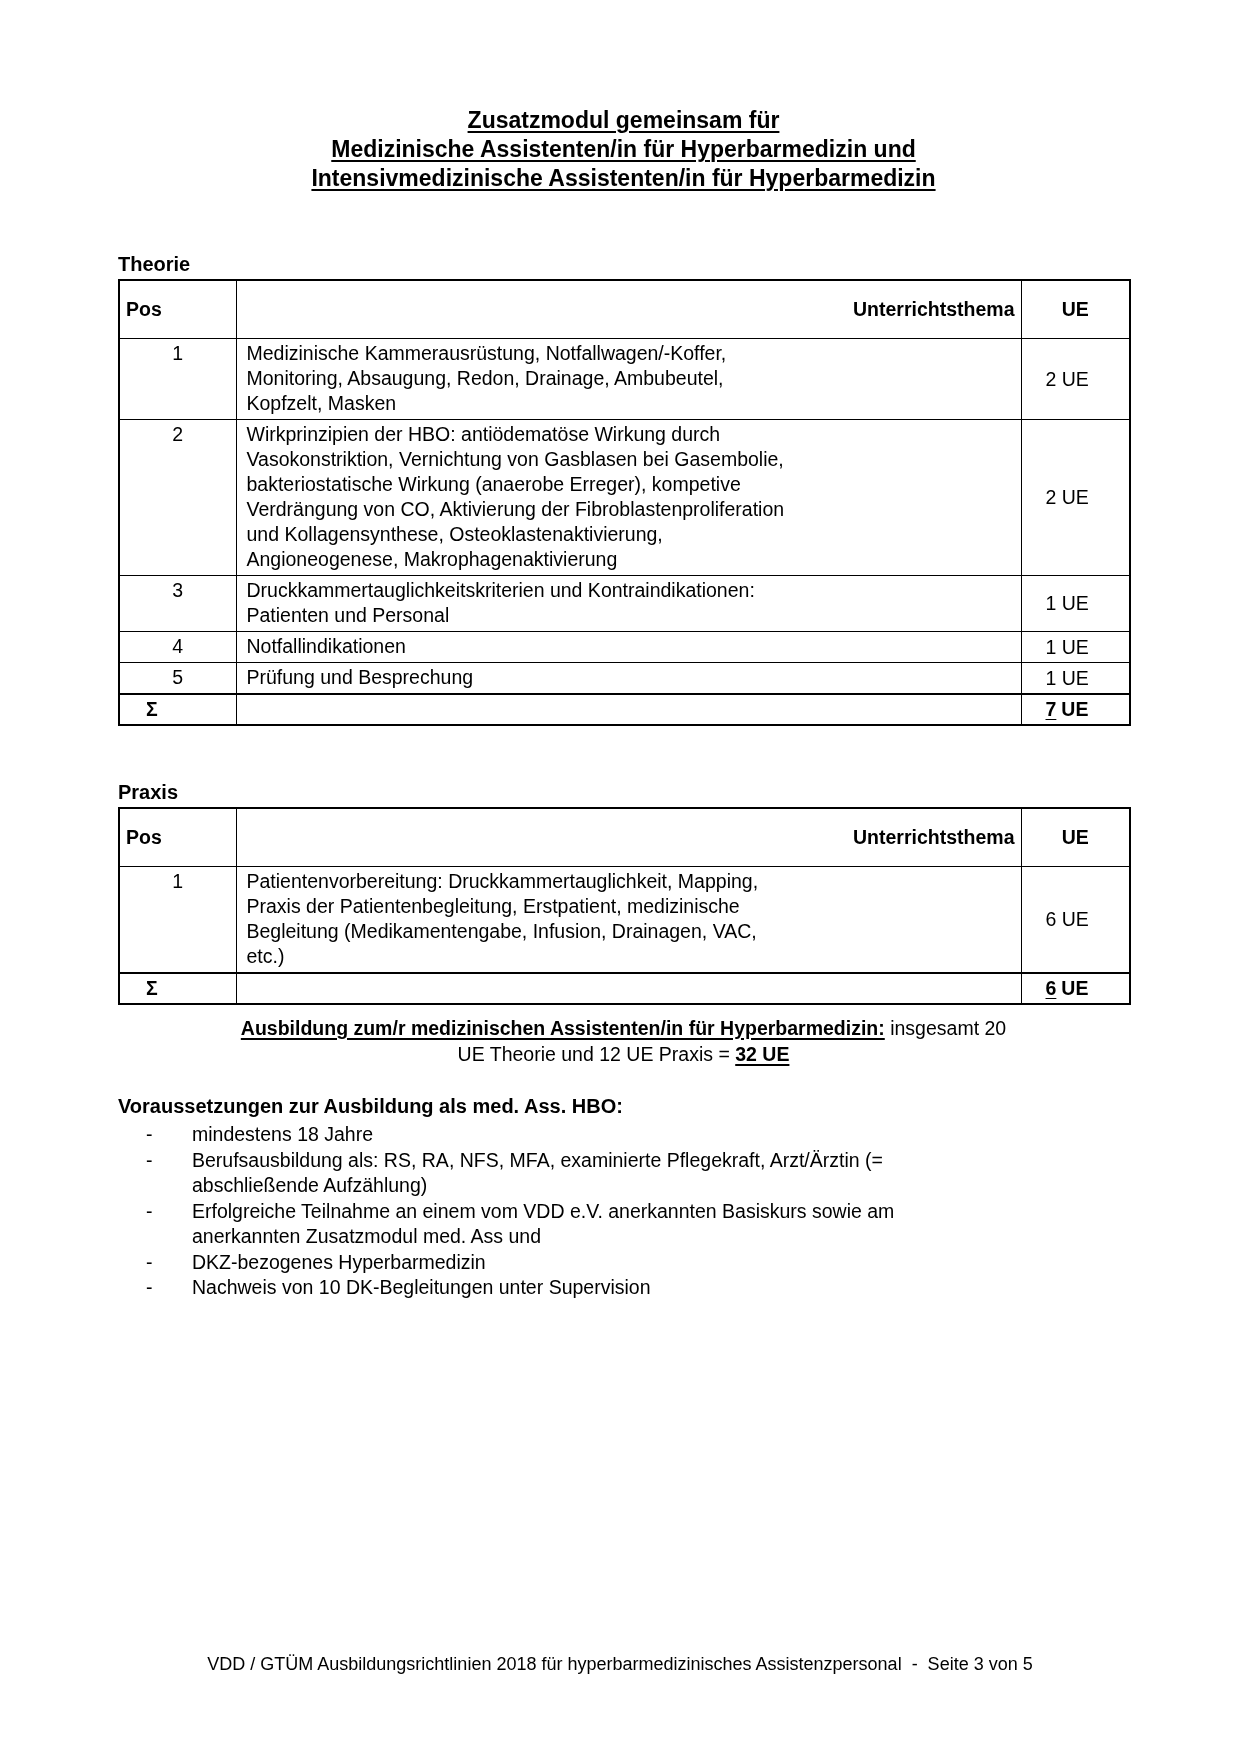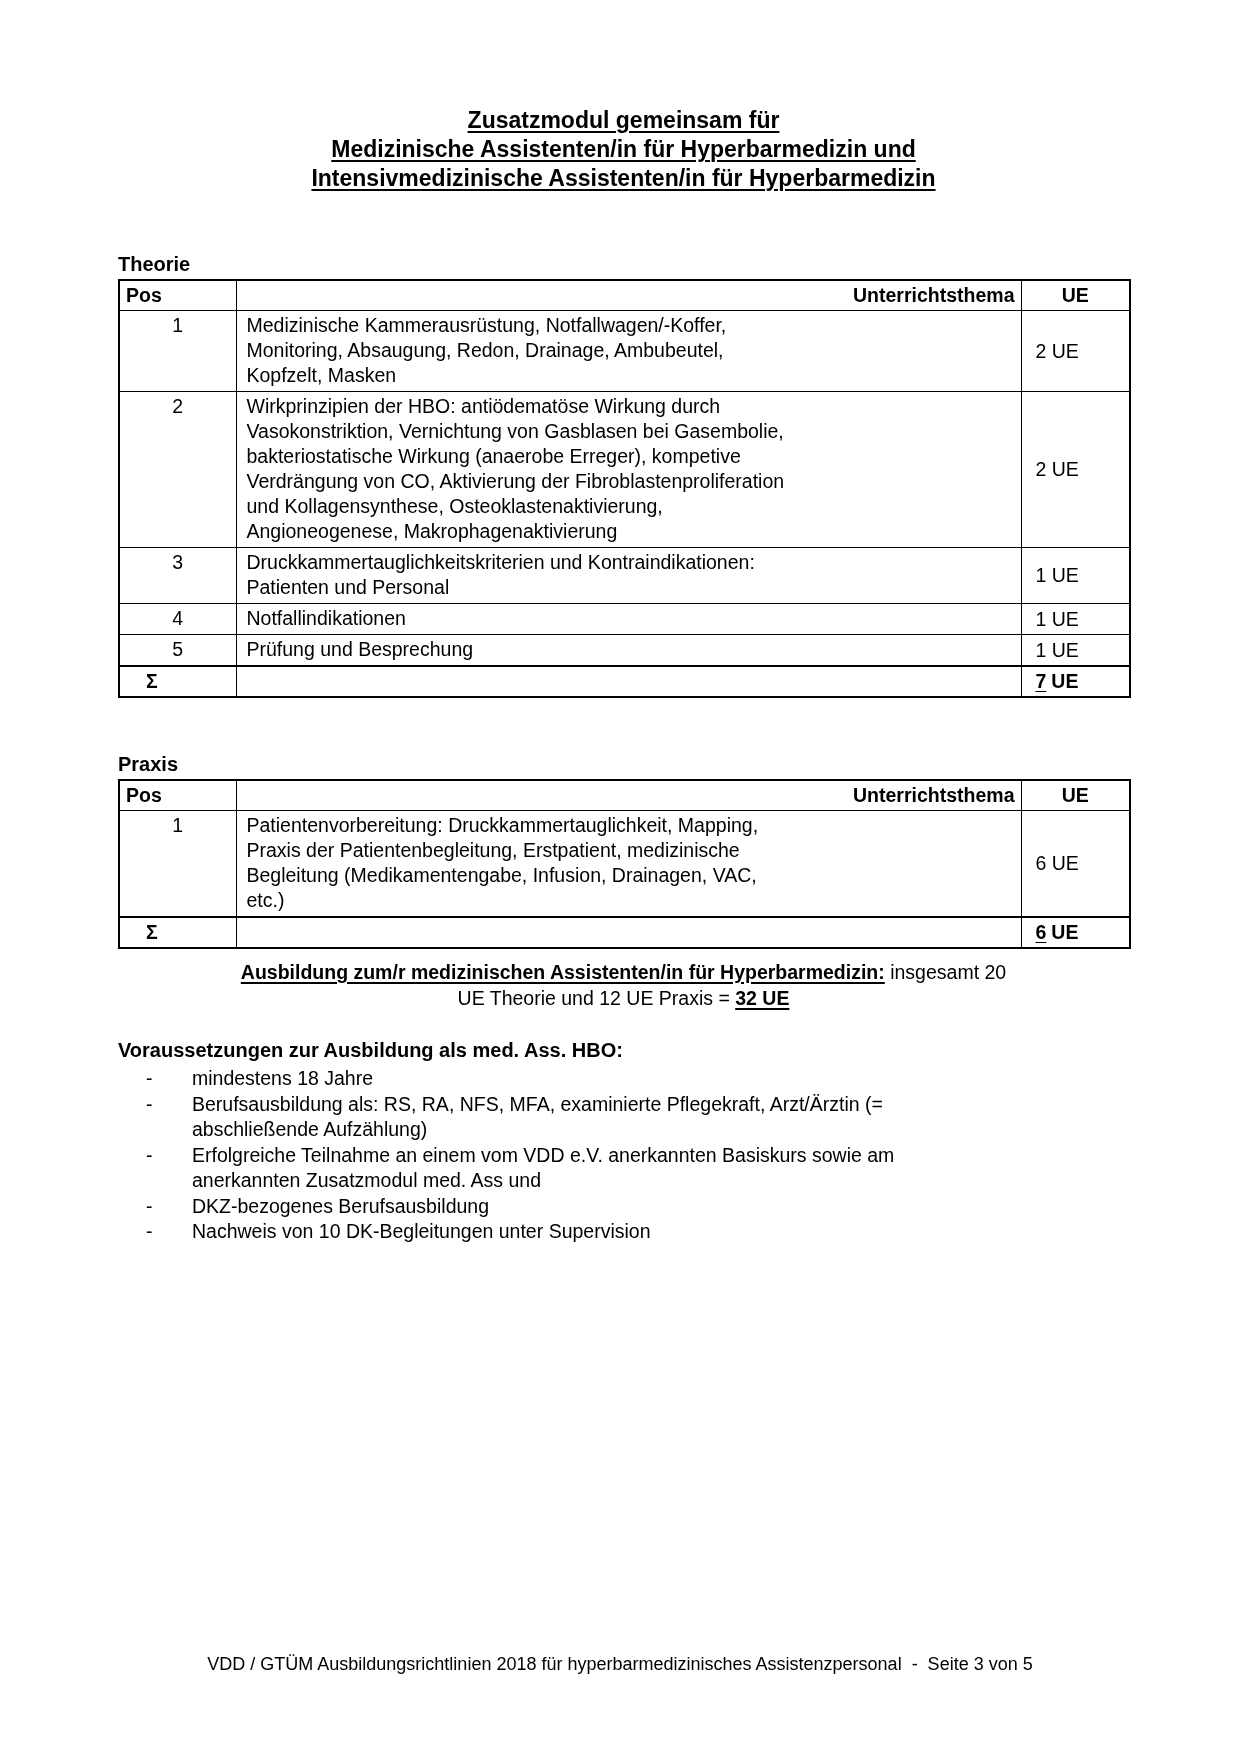--- a/index.html
+++ b/index.html
@@ -38,40 +38,40 @@
     border-collapse: collapse;
     width: 1011px;
     table-layout: fixed;
   }
   table.course, table.course td, table.course th {
     border: 1.5px solid #000;
   }
   table.course { border-width: 2px; }
   table.course th {
     font-weight: bold;
-    padding: 2px 6px;
+    padding: 16px 6px;
     line-height: 25px;
   }
   th.h-pos { text-align: left; padding-left: 12px; }
   th.h-topic { text-align: right; }
   th.h-ue { text-align: center; }
   td.pos {
     text-align: center;
     vertical-align: top;
     padding: 2px 4px;
   }
   td.topic {
     vertical-align: top;
     padding: 2px 10px 3px 10px;
     white-space: pre-line;
     margin-left: 15px;
   }
   td.ue {
     vertical-align: middle;
-    padding: 2px 4px 2px 14px;
+    padding: 2px 4px 2px 24px;
   }
   tr.sum-row td { border-top-width: 2px; }
   tr.sum-row .sum-sym {
     text-align: left;
     padding-left: 26px;
     font-weight: bold;
   }
   tr.sum-row td.ue { font-weight: bold; }
   .sum-num { text-decoration: underline; text-underline-offset: 3px; }
   .sum-unit { margin-left: 5px; }
@@ -219,21 +219,21 @@
         <span class="litext">Berufsausbildung als: RS, RA, NFS, MFA, examinierte Pflegekraft, Arzt/Ärztin (=
 abschließende Aufzählung)</span>
       </div>
       <div class="req-item">
         <span class="dash">-</span>
         <span class="litext">Erfolgreiche Teilnahme an einem vom VDD e.V. anerkannten Basiskurs sowie am
 anerkannten Zusatzmodul med. Ass und</span>
       </div>
       <div class="req-item">
         <span class="dash">-</span>
-        <span class="litext">DKZ-bezogenes Berufsausbildung</span>
+        <span class="litext">DKZ-bezogenes Hyperbarmedizin</span>
       </div>
       <div class="req-item">
         <span class="dash">-</span>
         <span class="litext">Nachweis von 10 DK-Begleitungen unter Supervision</span>
       </div>
     </div>
 
   </div>
 
   <div class="footer">VDD / GTÜM Ausbildungsrichtlinien 2018 für hyperbarmedizinisches Assistenzpersonal  -  Seite 3 von 5</div>

